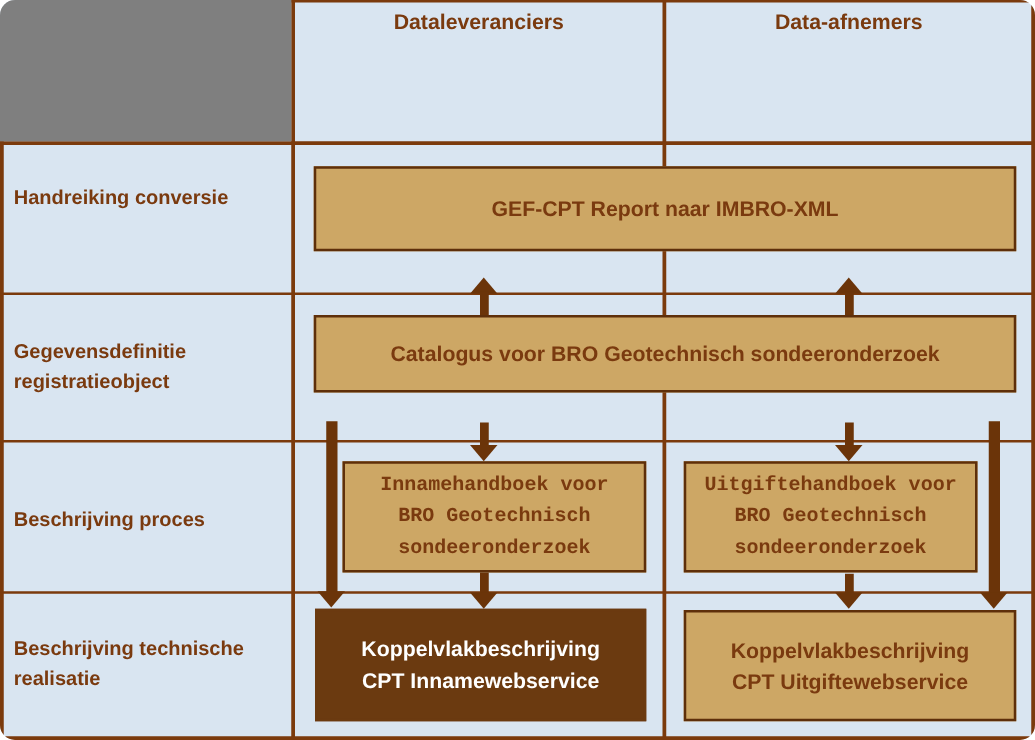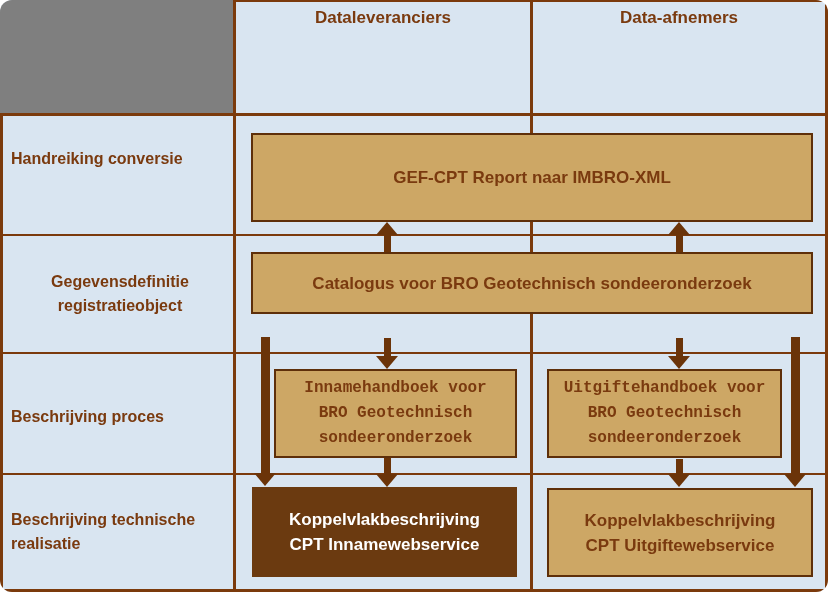--- a/index.html
+++ b/index.html
@@ -51,27 +51,27 @@
   <div class="gline" style="left:825px;top:0;width:3px;height:592px;"></div>
   <div class="gline" style="left:0;top:589px;width:828px;height:3px;"></div>
   <div class="gline" style="left:0;top:113px;width:3px;height:479px;"></div>
 
   <div class="gray-cell"></div>
 
   <div class="col-header" style="left:236px;width:294px;">Dataleveranciers</div>
   <div class="col-header" style="left:533px;width:292px;">Data-afnemers</div>
 
   <div class="row-label" style="top:116px;height:85px;">Handreiking conversie</div>
-  <div class="row-label" style="top:236px;height:116px;text-align:center;">Gegevensdefinitie
+  <div class="row-label" style="top:236px;height:116px;">Gegevensdefinitie
 registratieobject</div>
   <div class="row-label" style="top:354px;height:125px;">Beschrijving proces</div>
   <div class="row-label" style="top:475px;height:114px;">Beschrijving technische
 realisatie</div>
 
-  <div class="dbox" style="left:251px;top:133px;width:562px;height:89px;">GEF-CPT Report naar IMBRO-XML</div>
+  <div class="dbox" style="left:251px;top:133px;width:562px;height:68px;">GEF-CPT Report naar IMBRO-XML</div>
   <div class="dbox" style="left:251px;top:252px;width:562px;height:62px;">Catalogus voor BRO Geotechnisch sondeeronderzoek</div>
   <div class="dbox small" style="left:274px;top:369px;width:243px;height:89px;">Innamehandboek voor
 BRO Geotechnisch
 sondeeronderzoek</div>
   <div class="dbox small" style="left:547px;top:369px;width:235px;height:89px;">Uitgiftehandboek voor
 BRO Geotechnisch
 sondeeronderzoek</div>
   <div class="dbox dark" style="left:252px;top:487px;width:265px;height:90px;">Koppelvlakbeschrijving
 CPT Innamewebservice</div>
   <div class="dbox" style="left:547px;top:488px;width:266px;height:89px;">Koppelvlakbeschrijving

